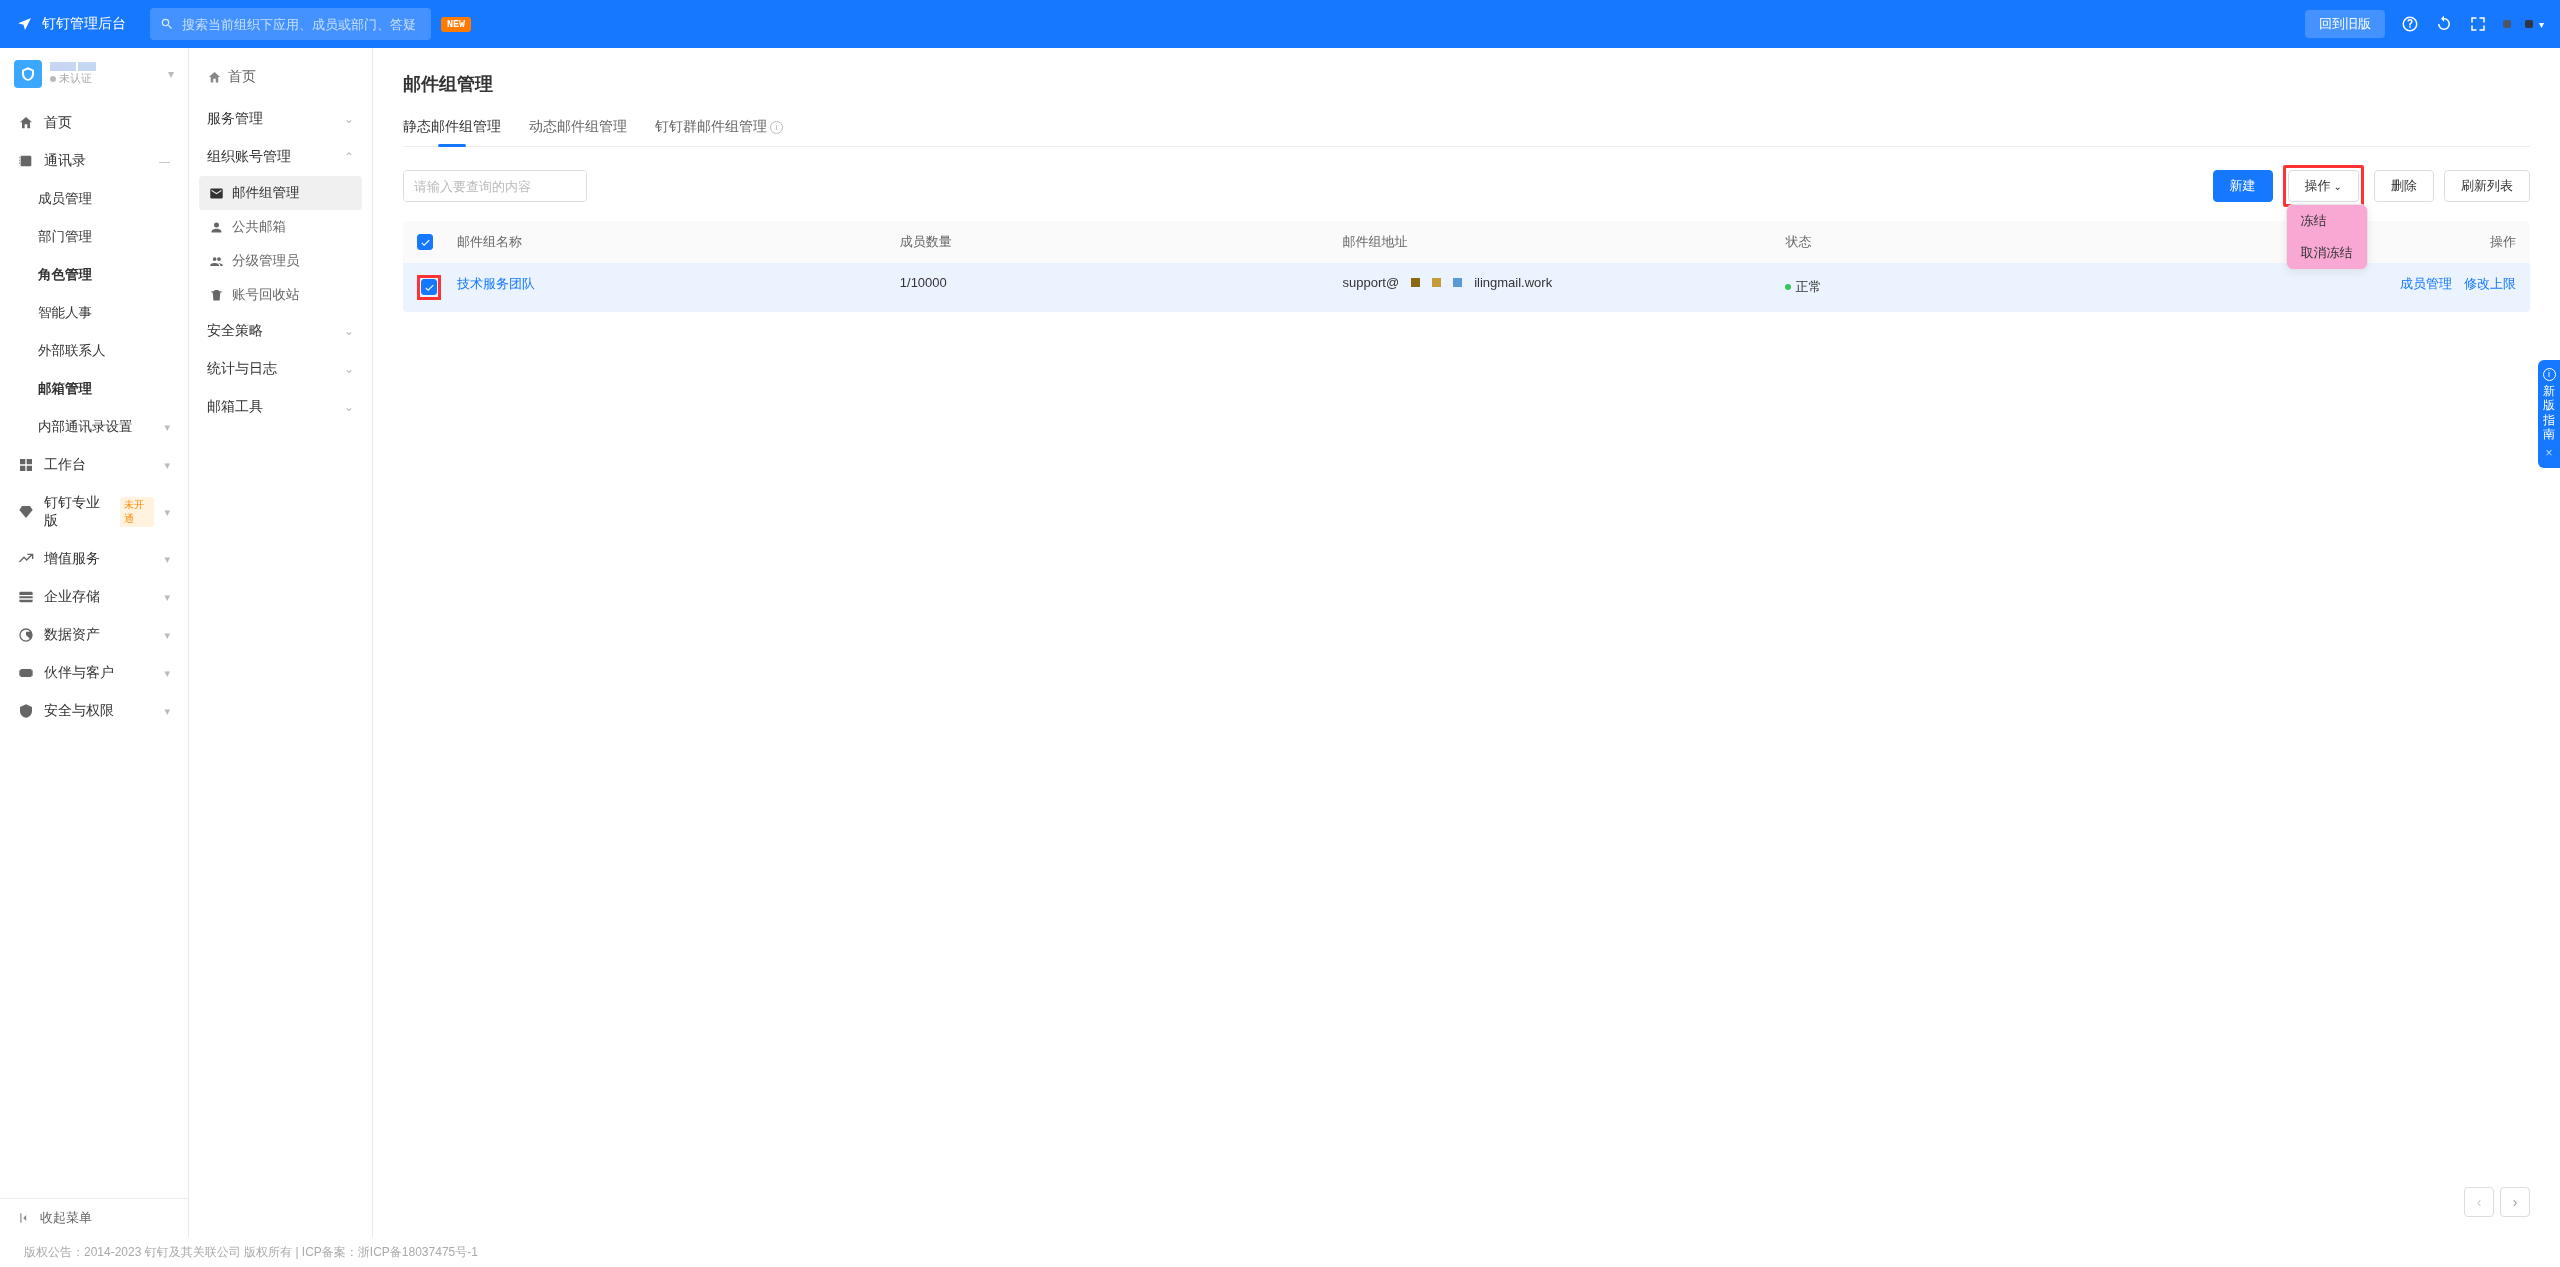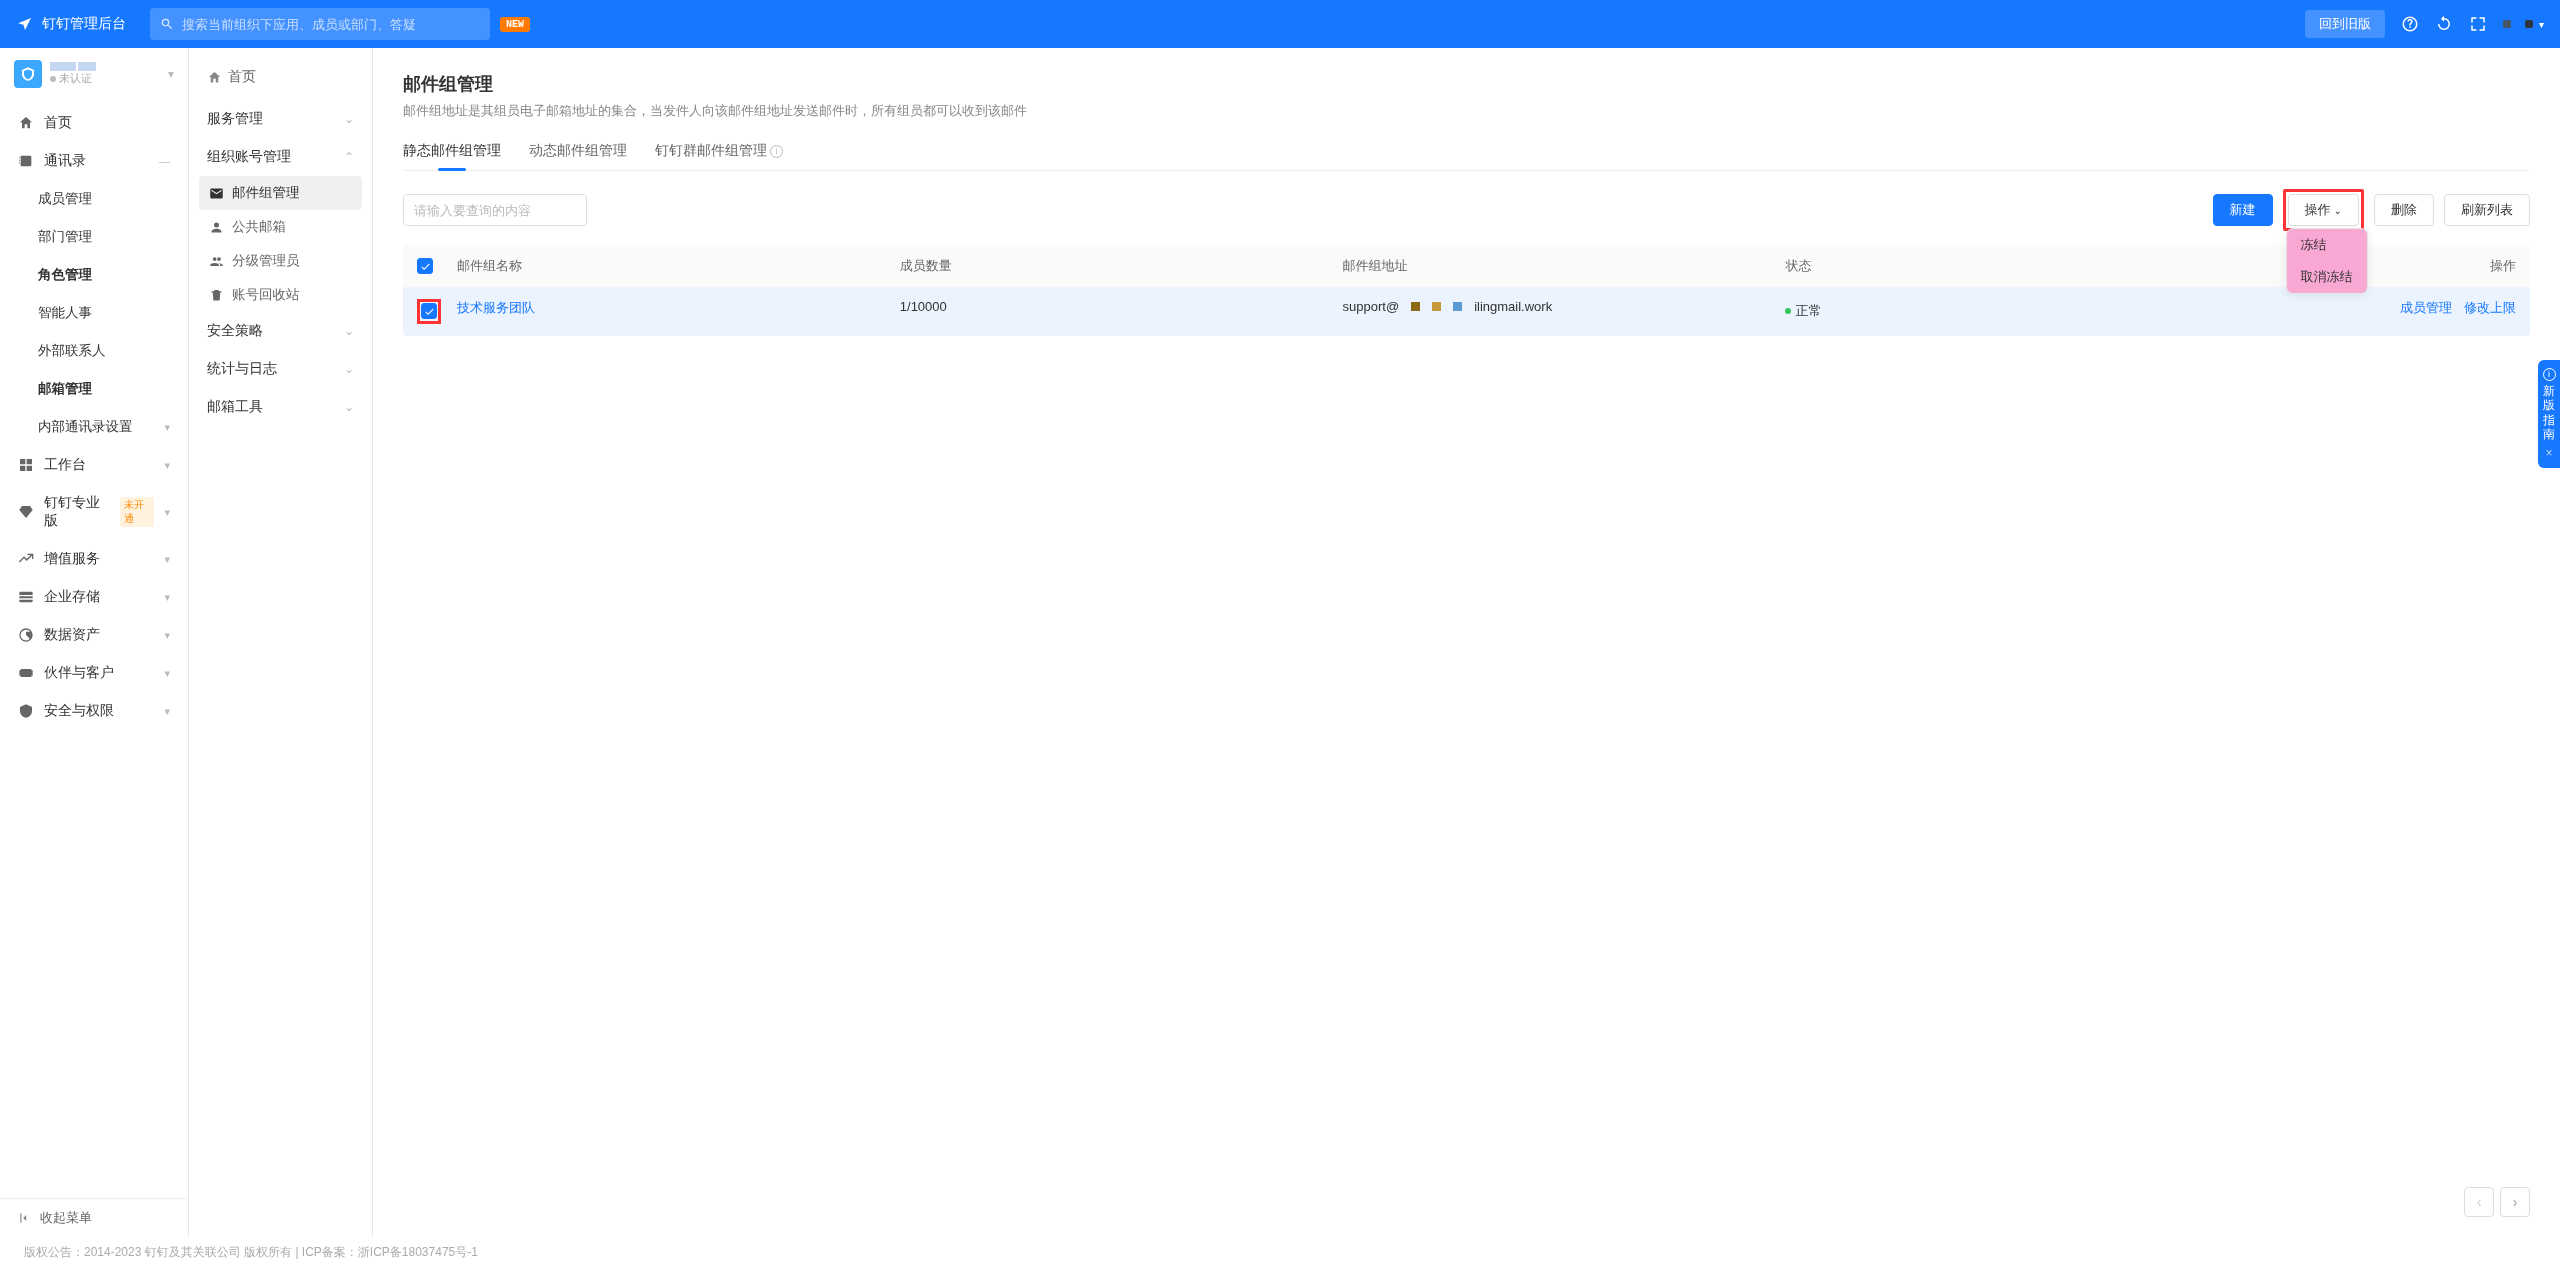--- a/index.html
+++ b/index.html
@@ -3,21 +3,21 @@
 <meta charset="utf-8">
 <style>
 * { box-sizing: border-box; margin: 0; padding: 0; }
 body { font-family: "PingFang SC", "Microsoft YaHei", -apple-system, sans-serif; font-size: 14px; color: #333; background: #fff; }
 
 
 .top-header { height: 48px; background: #1677ff; display: flex; align-items: center; padding: 16px 16px; color: #fff; }
 .top-logo { display: flex; align-items: center; gap: 8px; }
 .bird-icon { width: 18px; height: 18px; fill: #fff; }
 .top-title { font-size: 14px; color: #fff; }
-.top-search-wrap { margin-left: 24px; display: flex; align-items: center; background: rgba(255,255,255,0.2); border-radius: 4px; height: 32px; width: 340px; padding: 0 10px; gap: 8px; }
+.top-search-wrap { margin-left: 24px; display: flex; align-items: center; background: rgba(255,255,255,0.2); border-radius: 4px; height: 32px; width: 281px; padding: 0 10px; gap: 8px; }
 .top-search-icon { width: 14px; height: 14px; opacity: .8; fill: #fff; }
 .top-search-input { flex: 1; background: transparent; border: none; outline: none; color: #fff; font-size: 13px; }
 .top-search-input::placeholder { color: rgba(255,255,255,.7); }
 .new-badge { background: #ff7a00; color: #fff; font-size: 10px; padding: 2px 6px; border-radius: 3px; margin-left: 10px; font-weight: bold; font-family: Liberation Mono, monospace; }
 .top-spacer { flex: 1; }
 .top-right { display: flex; align-items: center; gap: 16px; }
 .old-ver-btn { background: rgba(255,255,255,0.2); border: none; color: #fff; font-size: 13px; padding: 5px 14px; border-radius: 4px; cursor: pointer; }
 .top-icon { width: 18px; height: 18px; fill: #fff; cursor: pointer; }
 .avatar-dots { display: flex; gap: 3px; align-items: center; cursor: pointer; }
 .dot { width: 8px; height: 8px; border-radius: 2px; }
@@ -326,21 +326,20 @@
     <div class="sub-group">
         <div class="sub-group-title">
           <span>邮箱工具</span>
           <span class="sub-chev">⌄</span>
         </div>
       </div>
   </div>
 
   <div class="main">
     <div class="page-title">邮件组管理</div>
-    <div class="page-desc">邮件组地址是其组员电子邮箱地址的集合，当发件人向该邮件组地址发送邮件时，所有组员都可以收到该邮件</div>
 
     <div class="tabs">
       <div class="tab active">
           <span>静态邮件组管理</span>
         </div>
       <div class="tab">
           <span>动态邮件组管理</span>
         </div>
       <div class="tab">
           <span>钉钉群邮件组管理</span>

